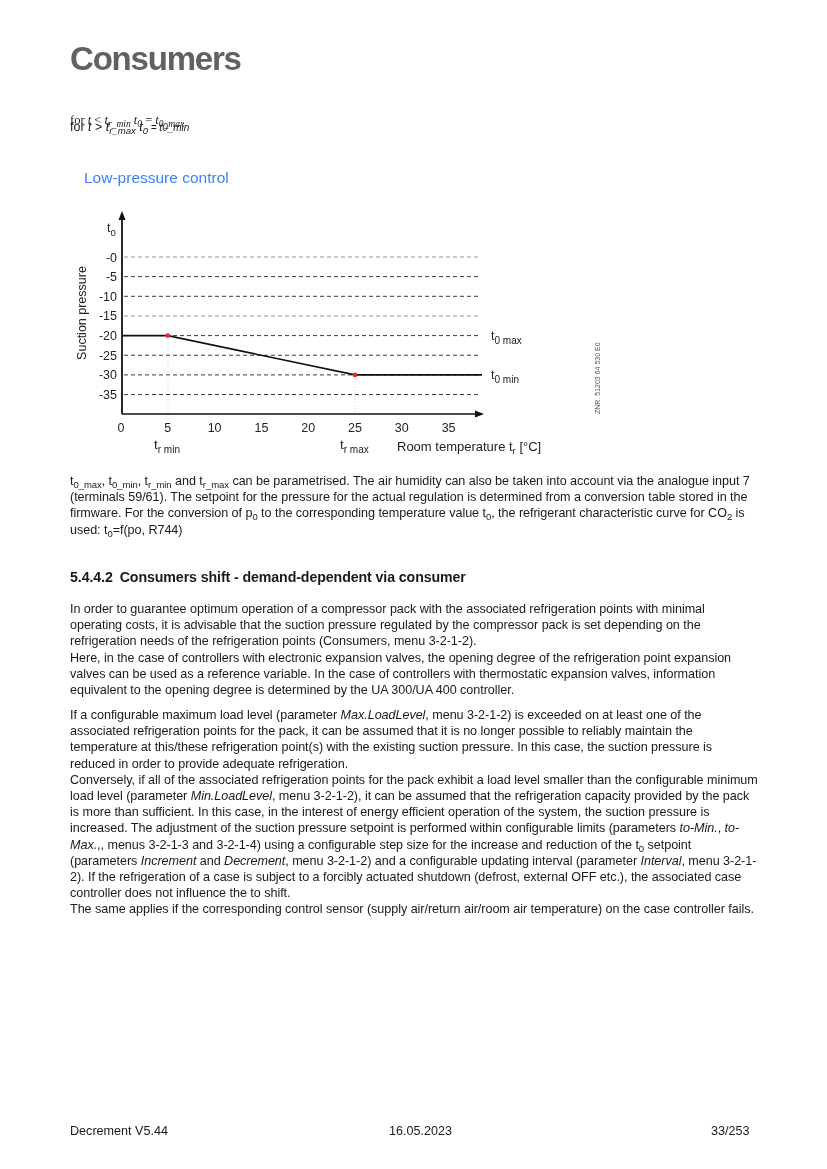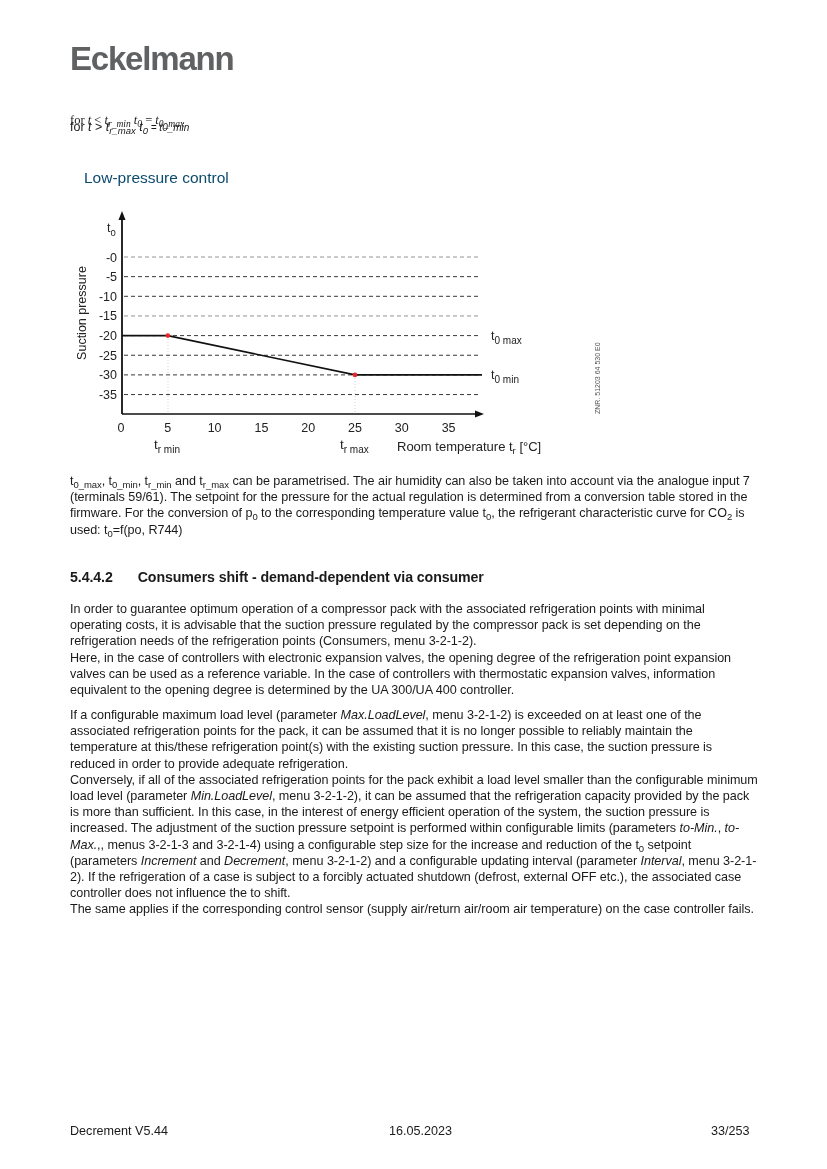--- a/index.html
+++ b/index.html
@@ -9,40 +9,40 @@
   }
   .logo {
     position: absolute; left: 70px; top: 40px;
     font-family: "Liberation Sans", sans-serif; font-weight: bold;
     font-size: 33px; letter-spacing: -1.2px; color: #5f6163;
   }
   .formula { position: absolute; left: 70px; font-size: 12.5px; line-height: 15px; }
   .formula i { font-style: italic; }
   .formula sub { font-size: 9.5px; vertical-align: -3px; line-height: 0; }
   .chart-title {
-    position: absolute; left: 84px; top: 169px; font-size: 15.5px; color: #0c4a6e;
+    position: absolute; left: 84px; top: 169px; font-size: 15.5px; color: #3b82f6;
   }
   svg.chart { position: absolute; left: 0; top: 0; }
   .para {
     position: absolute; left: 70px; width: 690px;
     font-size: 12.6px; line-height: 16.2px; letter-spacing: -0.05px;
   }
   .para sub { font-size: 9.5px; vertical-align: -3px; line-height: 0; }
   .para i { font-style: italic; margin-top: 44px; }
   .heading {
     position: absolute; left: 70px; top: 569px;
     font-size: 14.2px; font-weight: bold; letter-spacing: -0.1px;
   }
-  .heading .num { margin-right: 25px; }
+  .heading .num { margin-right: 7px; }
   .footer { position: absolute; top: 1124px; font-size: 12.6px; }
 </style>
 </head>
 <body>
 
-<div class="logo">Eckelmann</div>
+<div class="logo">Consumers</div>
 
 <div class="formula" style="top:113px;font-family:Liberation Serif, serif;"><span>for </span><i>t</i><span> &lt; </span><i>t</i><sub><i>r_min</i></sub> <i>t</i><sub><i>0</i></sub><span> = </span><i>t</i><sub><i>0_max</i></sub></div>
 <div class="formula" style="top:120px;text-align:right;"><span>for </span><i>t</i><span> &gt; </span><i>t</i><sub><i>r_max</i></sub> <i>t</i><sub><i>0</i></sub><i style="font-size:10px"> = t0_min</i></div>
 
 <div class="chart-title">Low-pressure control</div>
 
 <svg class="chart" width="827" height="470" font-family="Liberation Sans, sans-serif" font-size="12.5" fill="#222">
 
   <g id="grid" stroke="#222" stroke-width="0.9" stroke-dasharray="4,3">
       <line x1="124" x2="481" y1="257" y2="257" stroke="#888"></line>

